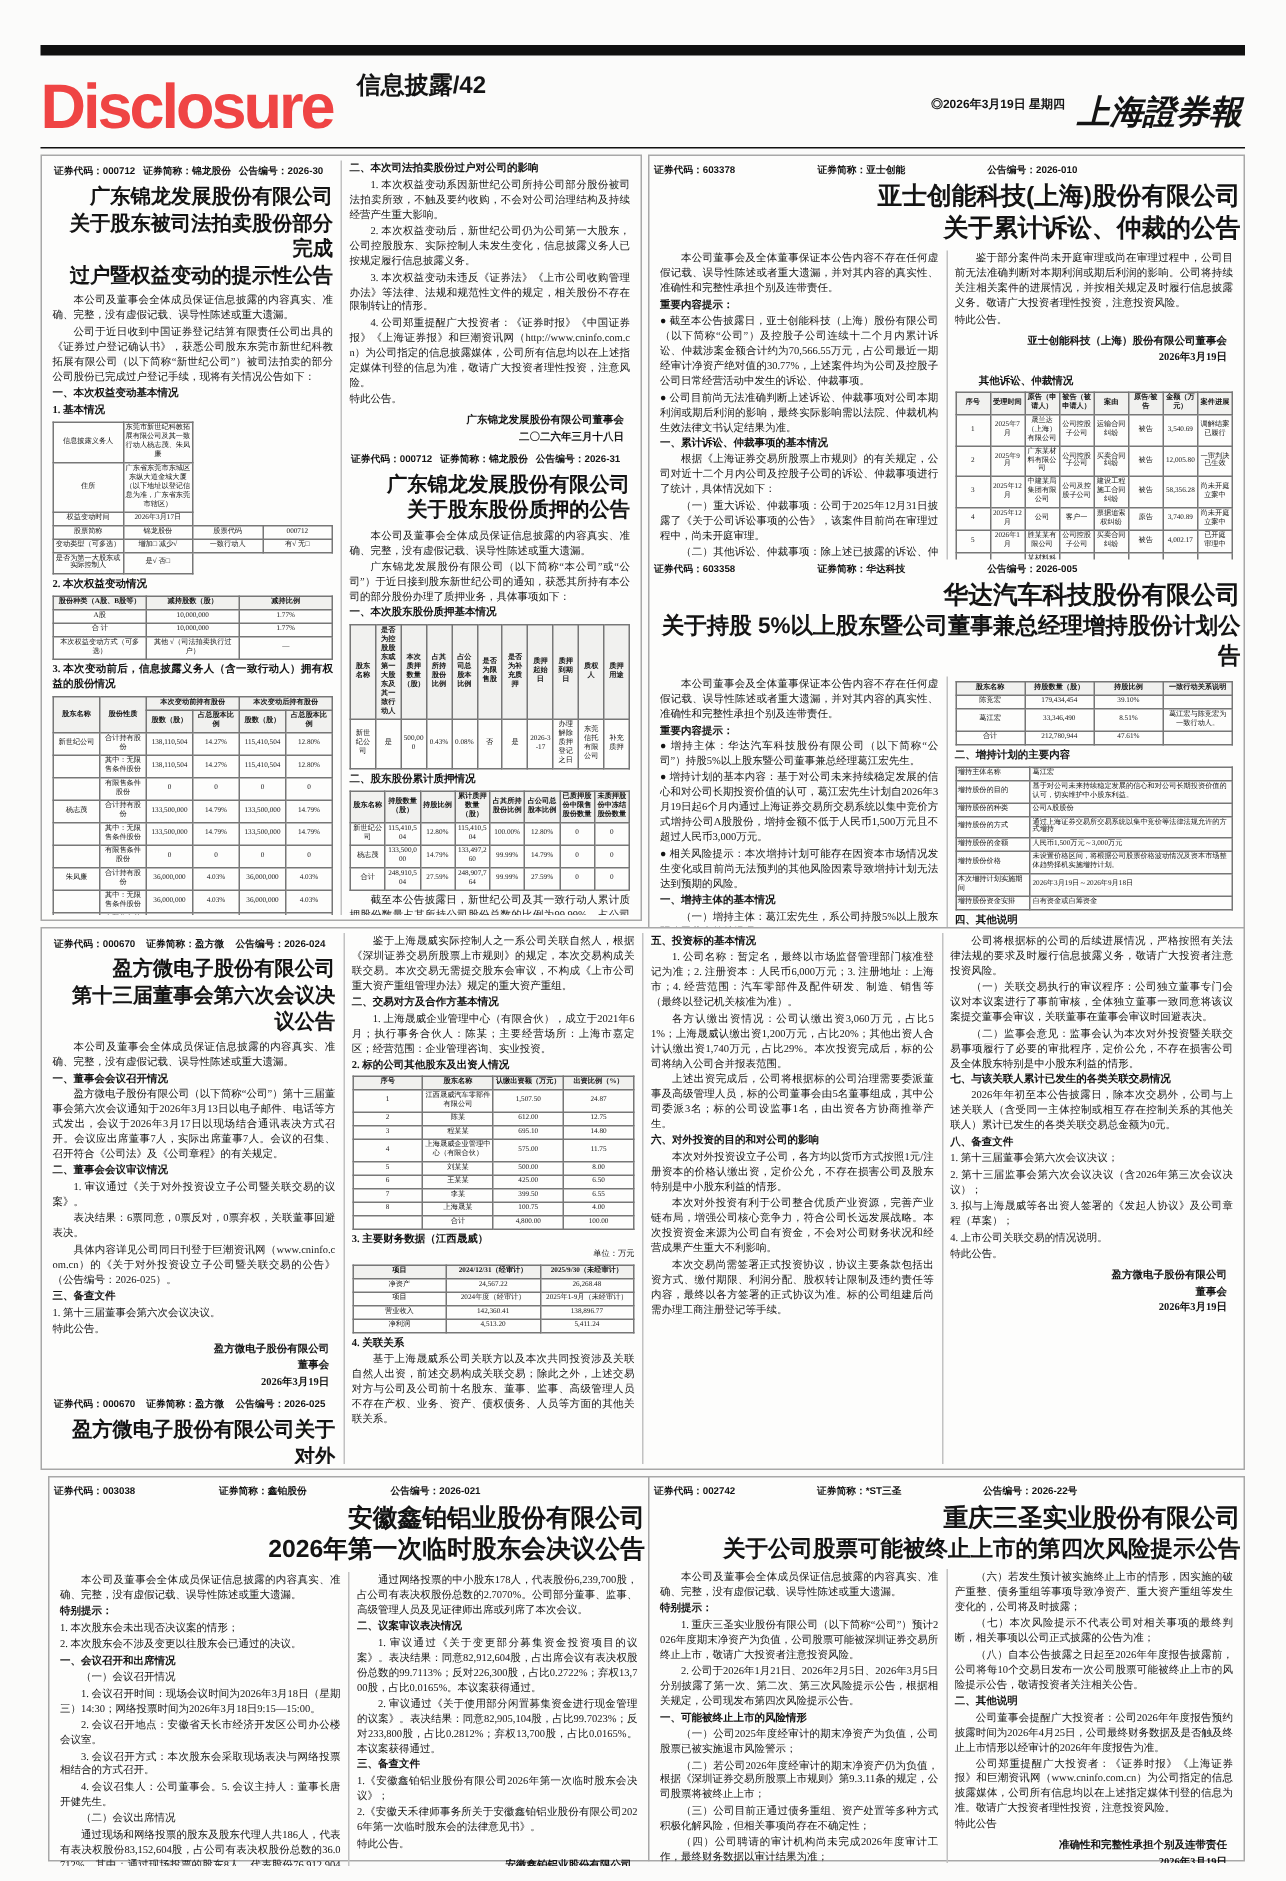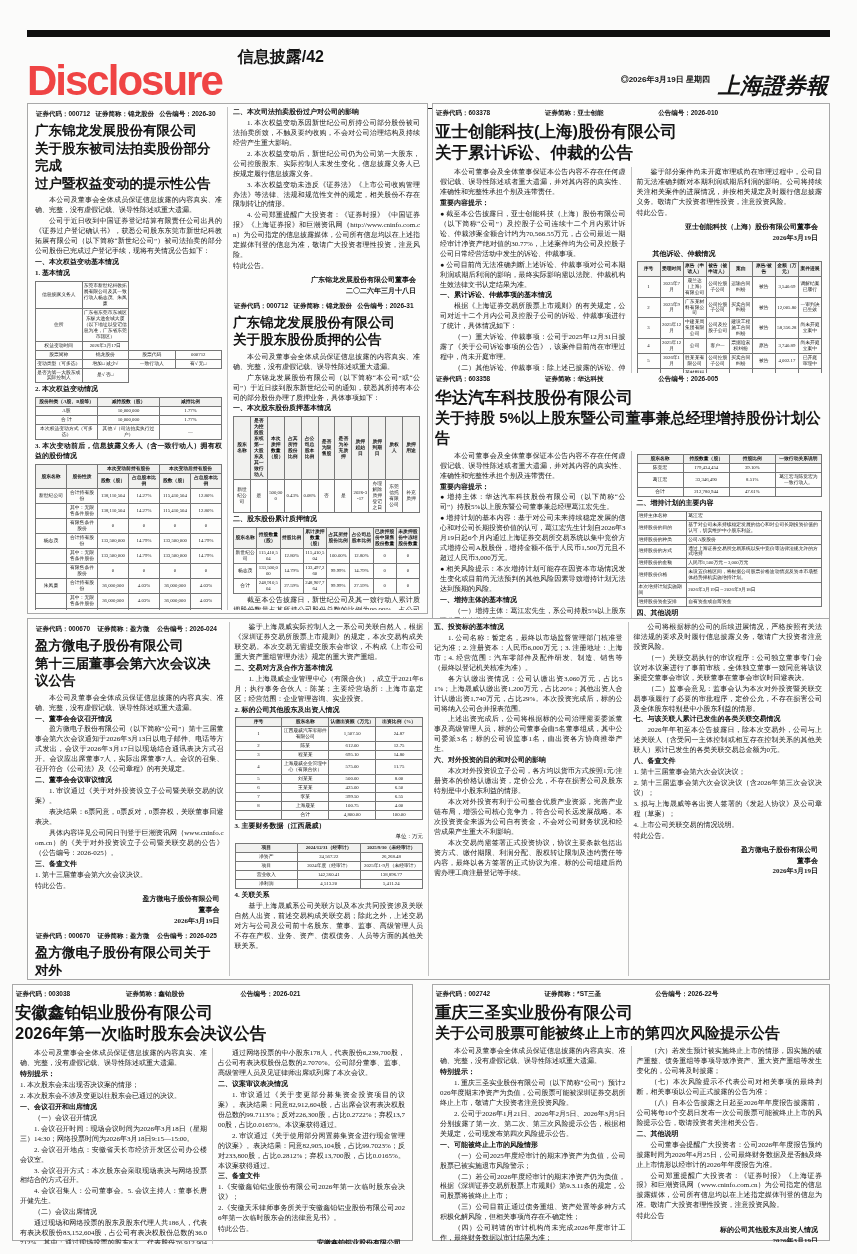--- a/index.html
+++ b/index.html
@@ -2,32 +2,32 @@
 <html><head>
 <meta charset="utf-8">
 <style>
 *{margin:0;padding:0;box-sizing:border-box}
 html,body{width:857px;height:1254px;background:#fbfbfa;color:#141414}
 body{font-family:"Liberation Serif",serif;position:relative;overflow:hidden}
 .pagehdr{position:absolute;left:27px;top:30px;width:803px}
 .topbar{height:7px;background:#101010}
 .hdrrow{display:flex;align-items:flex-end;padding:10px 2px 8px 0;border-bottom:1.5px solid #111}
 .brand{font-family:"Liberation Sans",sans-serif;font-weight:800;font-size:42px;line-height:.9;color:#ef4444;letter-spacing:-2px}
-.section{font-family:"Liberation Sans",sans-serif;font-weight:bold;font-size:16px;margin-left:16px;margin-bottom:32px}
+.section{font-family:"Liberation Sans",sans-serif;font-weight:bold;font-size:16px;margin-left:16px;margin-bottom:22px}
 .hdr-right{margin-left:auto;display:flex;align-items:flex-start;gap:8px;margin-bottom:4px}
 .dateline{font-size:8px;font-weight:bold;margin-bottom:3px;font-family:"Liberation Sans",sans-serif}
 .masthead{font-family:"DejaVu Serif",serif;font-weight:bold;font-style:italic;font-size:22px;line-height:1}
 .box{position:absolute;border:1px solid #a8a8a8;background:#fdfdfc;padding:3px 2px}
 .cols{display:flex;width:100%}
 .col{flex:1 1 0;min-width:0;padding:1px 5px;overflow:hidden;border-right:1px solid #c2c2c2}
 .col:last-child{border-right:none}
 .fullh{height:100%}
 .codeline{display:flex;justify-content:space-between;width:96%;font-size:6.5px;font-weight:bold;font-family:"Liberation Sans",sans-serif;margin:2px 1px 3px}
 .codeline.half{width:72%}
-.titleblk{text-align:left;font-weight:bold;font-family:"Liberation Sans",sans-serif;margin:1px 0 4px}
+.titleblk{text-align:right;font-weight:bold;font-family:"Liberation Sans",sans-serif;margin:1px 0 4px}
 .t1 .tl{font-size:13.5px;line-height:1.3}
 .t2 .tl{font-size:16.5px;line-height:1.28}
 .tl.long{font-size:15px}
 .p{font-size:7px;line-height:1.42;text-align:justify;text-indent:2em;margin-bottom:1px;word-break:break-all}
 .h{font-weight:bold;text-indent:0}
 .noind{text-indent:0}
 .unit{text-indent:0;text-align:right;font-size:5.5px;margin:1px 0 0}
 .cap{font-size:7px;font-weight:bold;margin:2px 16px 1px}
 .sigblk{text-align:right;font-size:7px;font-weight:bold;line-height:1.55;margin:3px 4px 5px 0}
 .t{width:100%;border-collapse:collapse;table-layout:fixed;font-size:4.8px;line-height:1.25;margin:2px 0;text-align:center}
@@ -728,21 +728,21 @@
         </div>
       <div class="sigblk">
           <div class="sl">盈方微电子股份有限公司</div>
           <div class="sl">董事会</div>
           <div class="sl">2026年3月19日</div>
         </div>
     </div>
   </div>
 </div>
 
-<div class="box" style="left:12px;top:984px;width:401px;height:257px;display:block">
+<div class="box" style="left:32px;top:984px;width:401px;height:257px;display:block">
   <div class="sechead">
     <div class="codeline half">
       <span>证券代码：003038</span>
       <span>证券简称：鑫铂股份</span>
       <span>公告编号：2026-021</span>
     </div>
     <div class="titleblk t2">
         <div class="tl">安徽鑫铂铝业股份有限公司</div>
         <div class="tl">2026年第一次临时股东会决议公告</div>
       </div>
@@ -812,18 +812,18 @@
       <div>
           <p class="p">（六）若发生预计被实施终止上市的情形，因实施的破产重整、债务重组等事项导致净资产、重大资产重组等发生变化的，公司将及时披露；</p>
           <p class="p">（七）本次风险提示不代表公司对相关事项的最终判断，相关事项以公司正式披露的公告为准；</p>
           <p class="p">（八）自本公告披露之日起至2026年年度报告披露前，公司将每10个交易日发布一次公司股票可能被终止上市的风险提示公告，敬请投资者关注相关公告。</p>
           <p class="p h">二、其他说明</p>
           <p class="p">公司董事会提醒广大投资者：公司2026年年度报告预约披露时间为2026年4月25日，公司最终财务数据及是否触及终止上市情形以经审计的2026年年度报告为准。</p>
           <p class="p">公司郑重提醒广大投资者：《证券时报》《上海证券报》和巨潮资讯网（www.cninfo.com.cn）为公司指定的信息披露媒体，公司所有信息均以在上述指定媒体刊登的信息为准。敬请广大投资者理性投资，注意投资风险。</p>
           <p class="p noind">特此公告</p>
         </div>
       <div class="sigblk">
-          <div class="sl">标的公司其他股东及出资人情况</div>
+          <div class="sl">准确性和完整性承担个别及连带责任</div>
           <div class="sl">2026年3月19日</div>
         </div>
     </div>
   </div>
 </div>
 
 </body></html>

